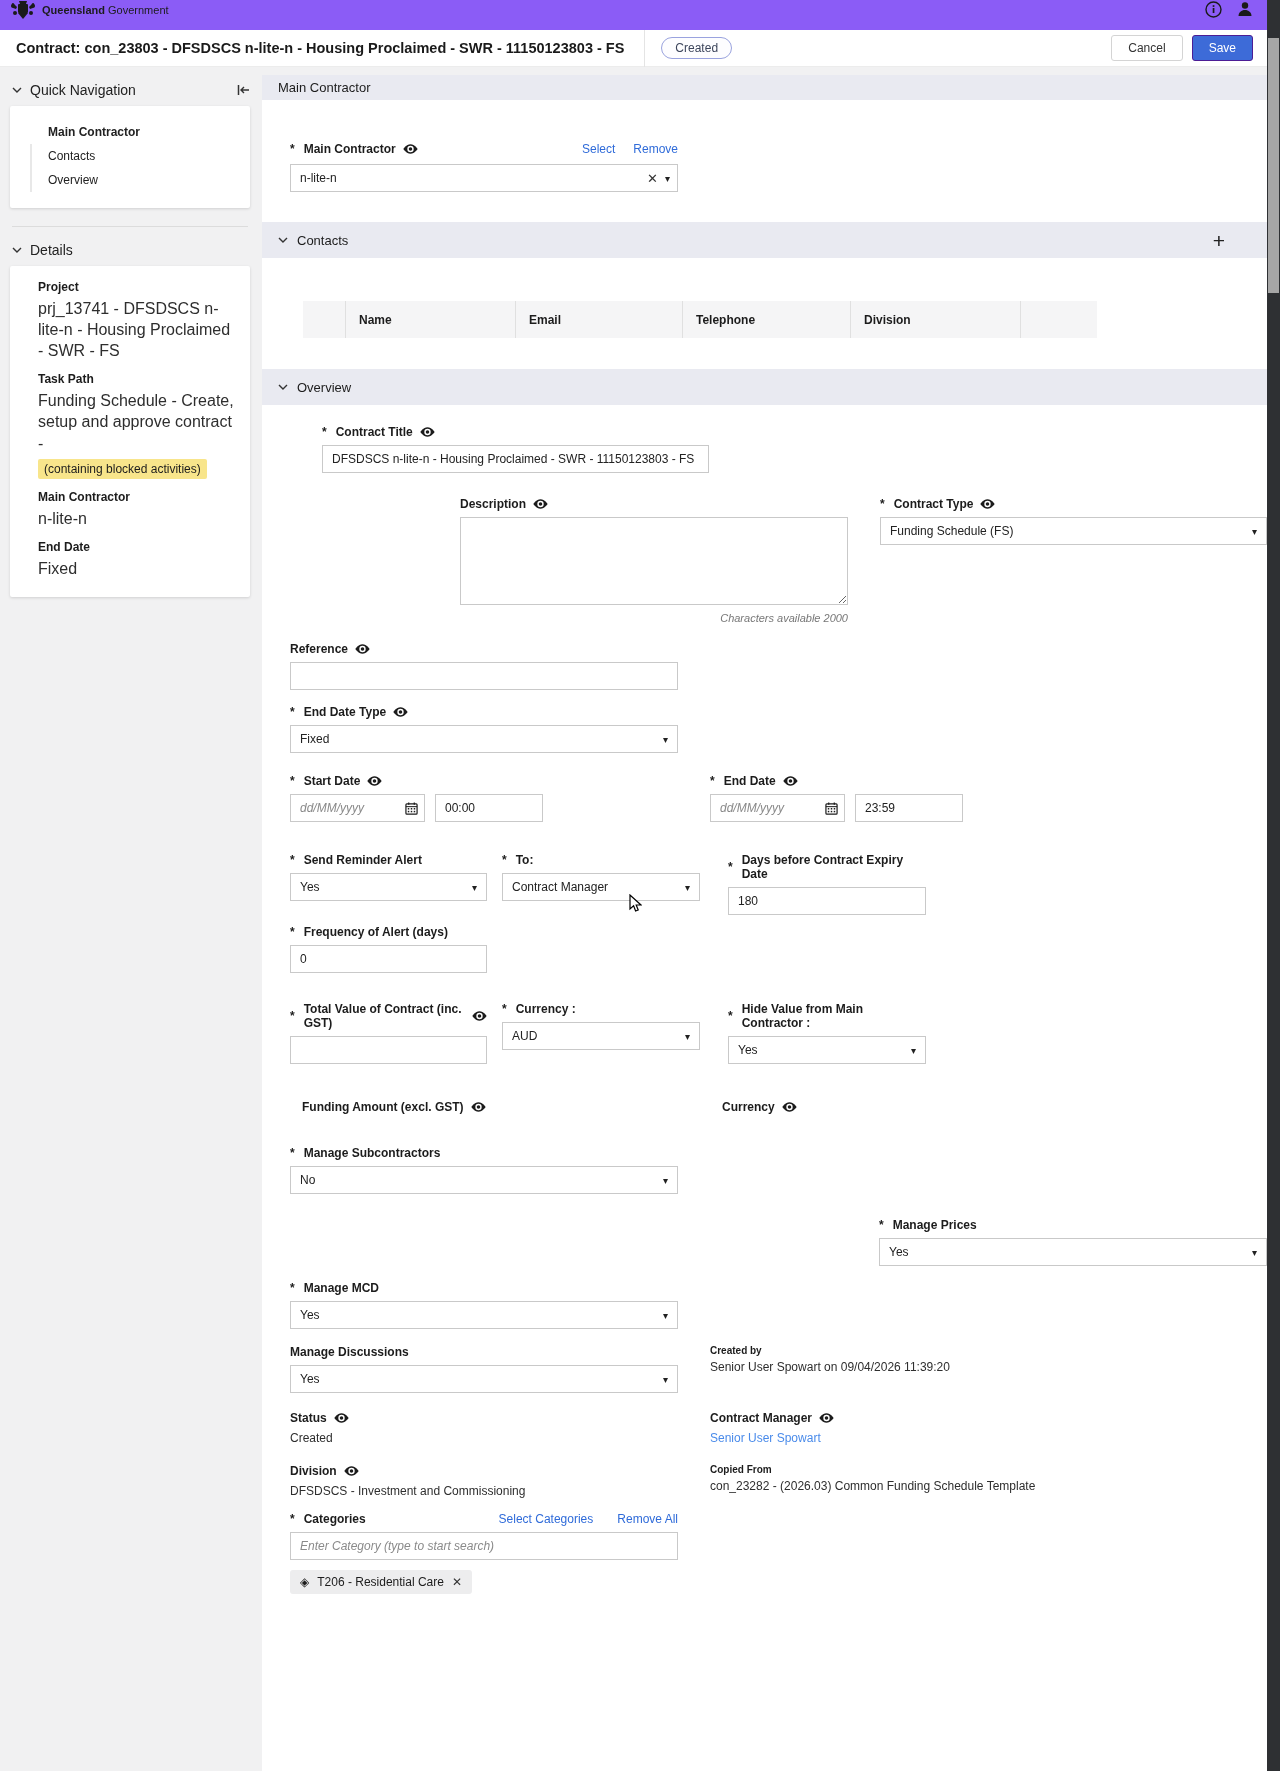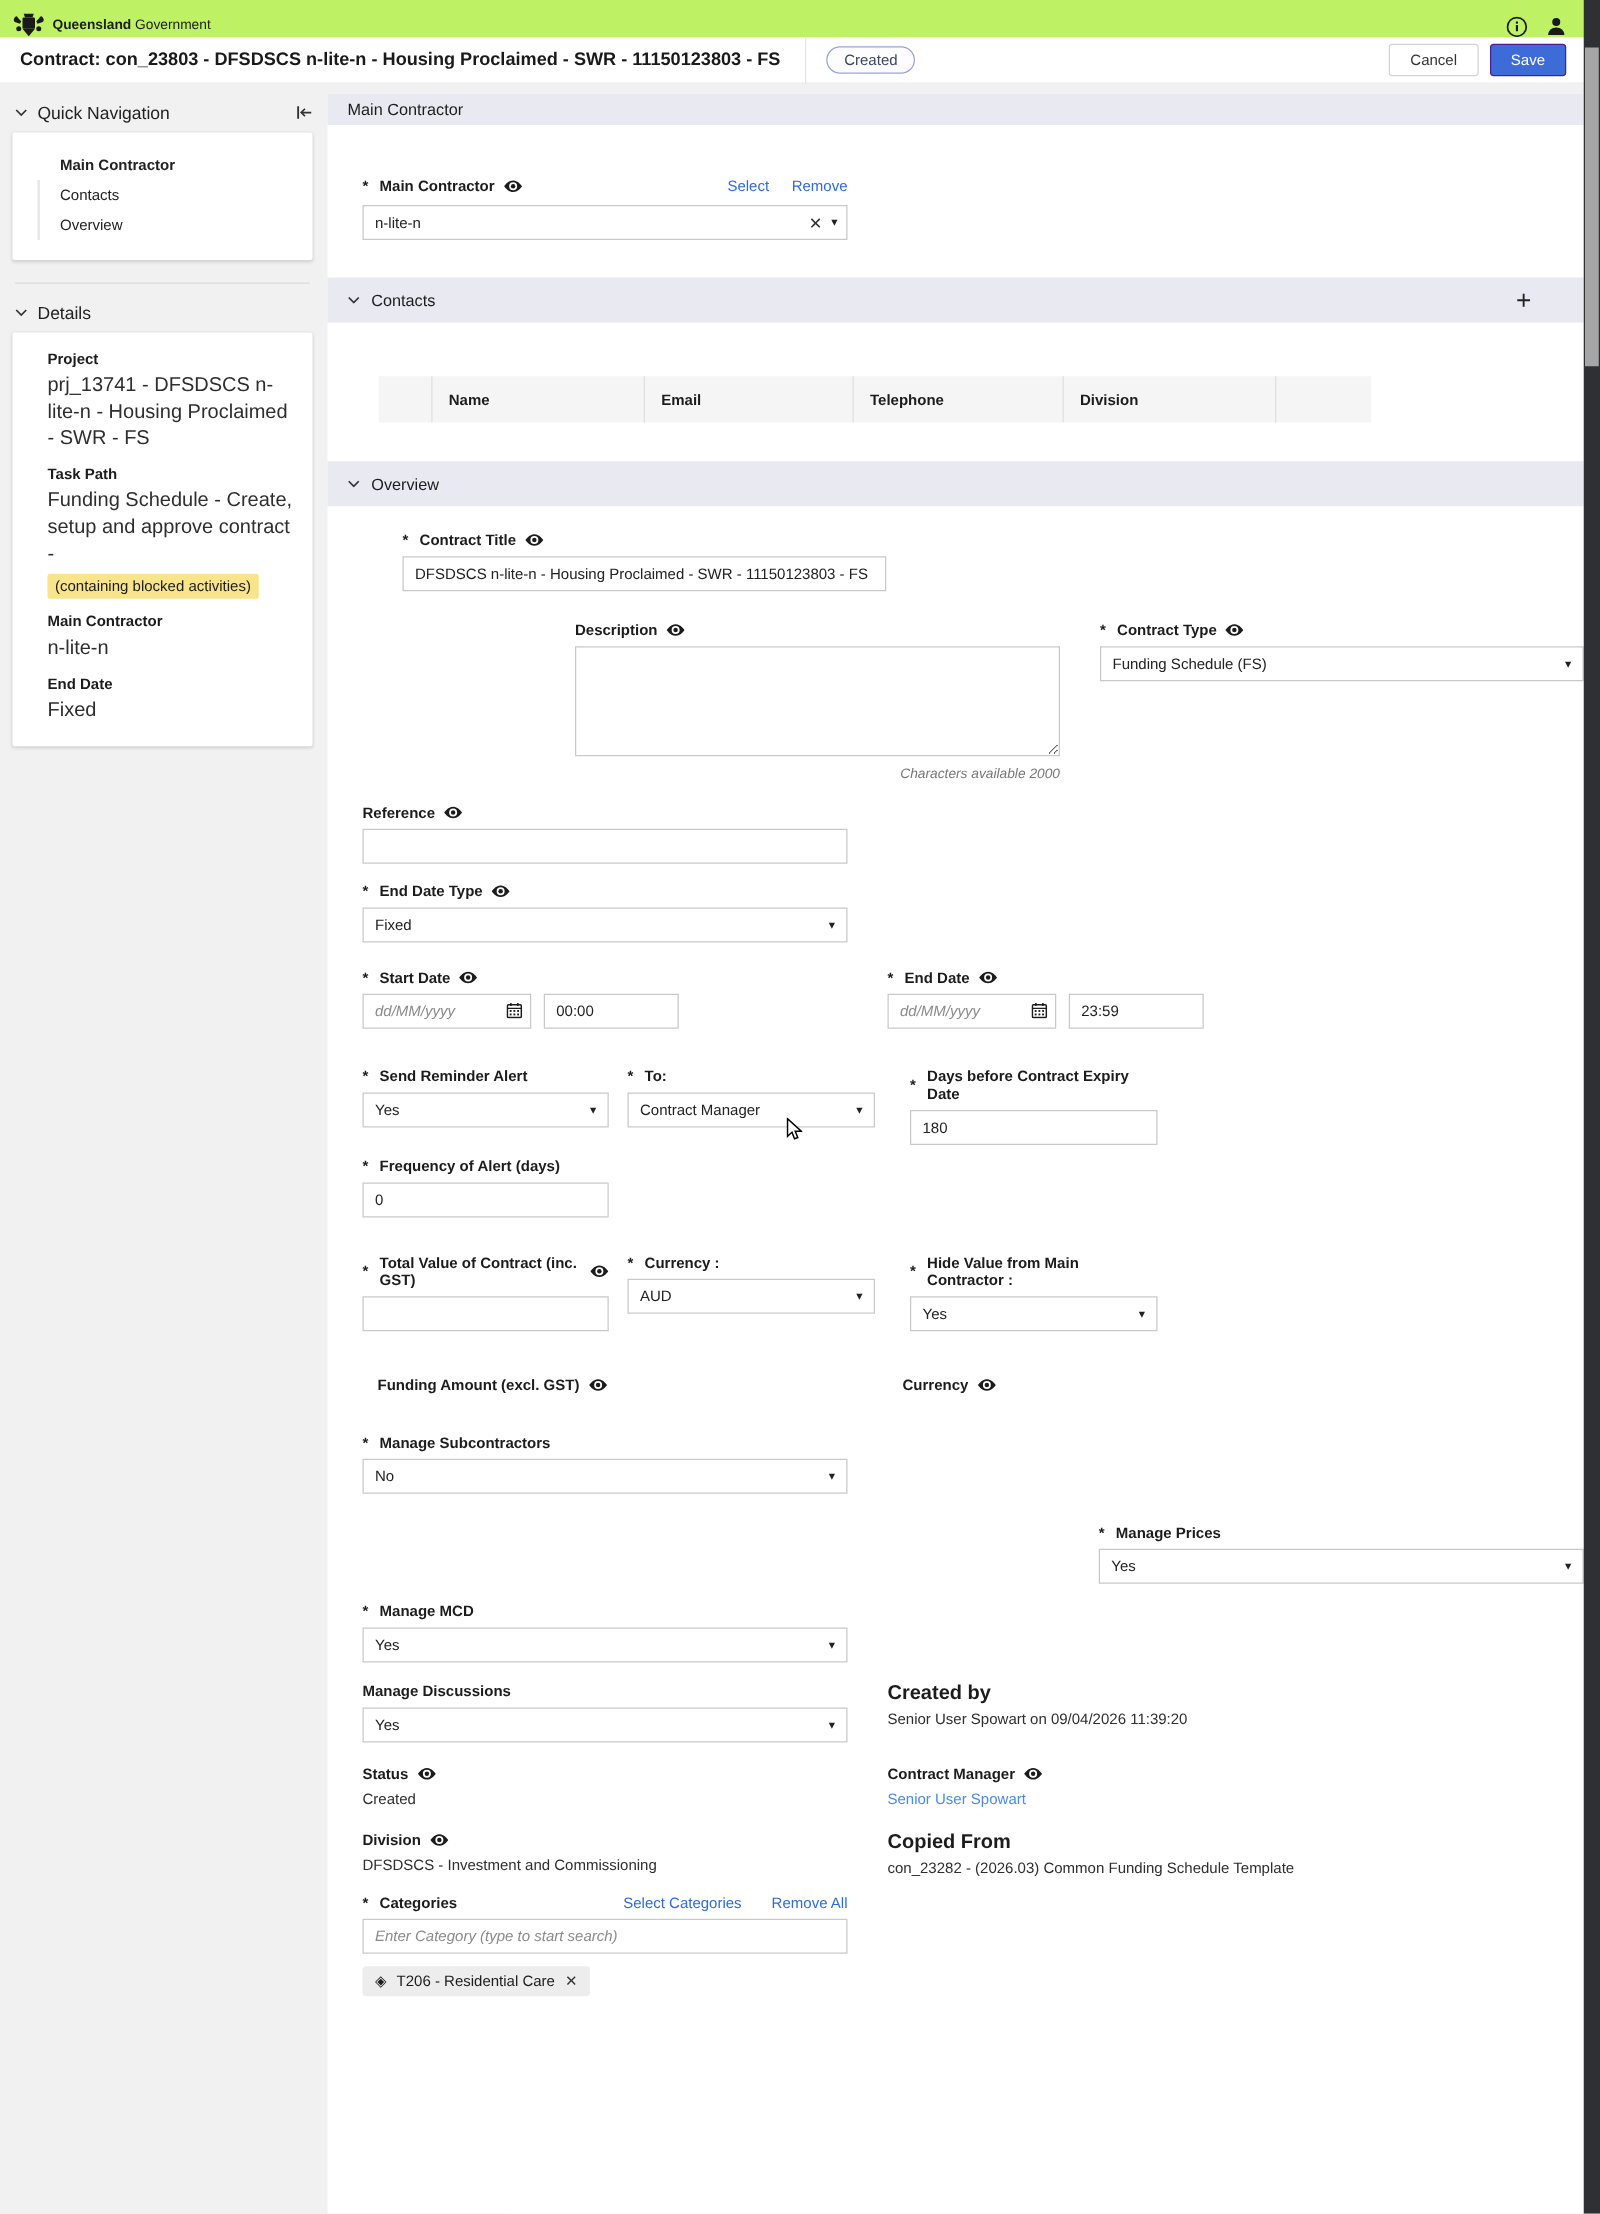--- a/index.html
+++ b/index.html
@@ -3,22 +3,22 @@
 <meta charset="utf-8">
 <style>
   * { margin:0; padding:0; box-sizing:border-box; }
   html,body { width:1280px; height:1771px; }
   body {
     position:relative; overflow:hidden;
     font-family:"Liberation Sans", sans-serif;
     background:#f1f1f2; color:#1c1c1c;
   }
   
-  .topbar { position:absolute; top:0; left:0; right:0; height:30px; background:#bef264;
-            display:flex; align-items:flex-end; padding:0 26px 0 10px; }
+  .topbar { position:absolute; top:0; left:0; right:0; height:30px; background:#8b5cf6;
+            display:flex; align-items:flex-start; padding:0 26px 0 10px; }
   .brand { display:flex; align-items:center; gap:6px; }
   .brand-text { font-size:11px; }
   .brand-text b { font-weight:bold; }
   .topbar-right { margin-left:auto; display:flex; align-items:center; gap:14px; }
   .icon-btn { width:18px; height:18px; display:flex; align-items:center; justify-content:center; cursor:pointer; }
 
   
   .page-header { position:absolute; top:30px; left:0; width:1267px; height:37px; background:#fff;
                  display:flex; align-items:center; padding:0 14px 0 16px; border-bottom:1px solid #ececec; }
   .page-title { font-size:14.5px; font-weight:bold; color:#1a1a1a; white-space:nowrap; }
@@ -94,21 +94,21 @@
   .ov-content { padding:20px 0 0 28px; position:relative; }
   .row { display:flex; align-items:flex-start; }
   .cell { }
   .w388 { width:388px; }
   .w387 { width:387px; margin-left:32px; }
   .w197 { width:197px; }
   .w198a { width:198px; margin-left:15px; }
   .w198b { width:198px; margin-left:28px; }
   .mb6 { margin-bottom:6px; }
   .static-val { font-size:12px; color:#2e2e2e; margin-top:6px; line-height:1.3; }
-  .bold-label { font-size:16px; font-weight:bold; }
+  .bold-label { font-size:10px; font-weight:bold; }
   .mt24{margin-top:24px;justify-content:flex-end;} .mt18{margin-top:18px;} .mt15{margin-top:15px;} .mt21{margin-top:21px;}
   .mt31{margin-top:31px;} .mt10{margin-top:10px;} .mt29{margin-top:29px;} .mt36{margin-top:36px;margin-left:12px;}
   .mt32{margin-top:32px;} .mt16{margin-top:16px;} .mt17{margin-top:17px;} .mt13{margin-top:13px;}
   .dt-row { display:flex; }
   .dt-date { width:135px; }
   .dt-time { width:108px; margin-left:10px; }
   .chip { display:inline-flex; align-items:center; gap:8px; background:#ededee; border-radius:3px;
           height:24px; padding:0 10px; font-size:12px; margin-top:10px; cursor:default; }
   .chip .xicon { font-size:12px; }
   .cursor { position:absolute; z-index:60; pointer-events:none; }

